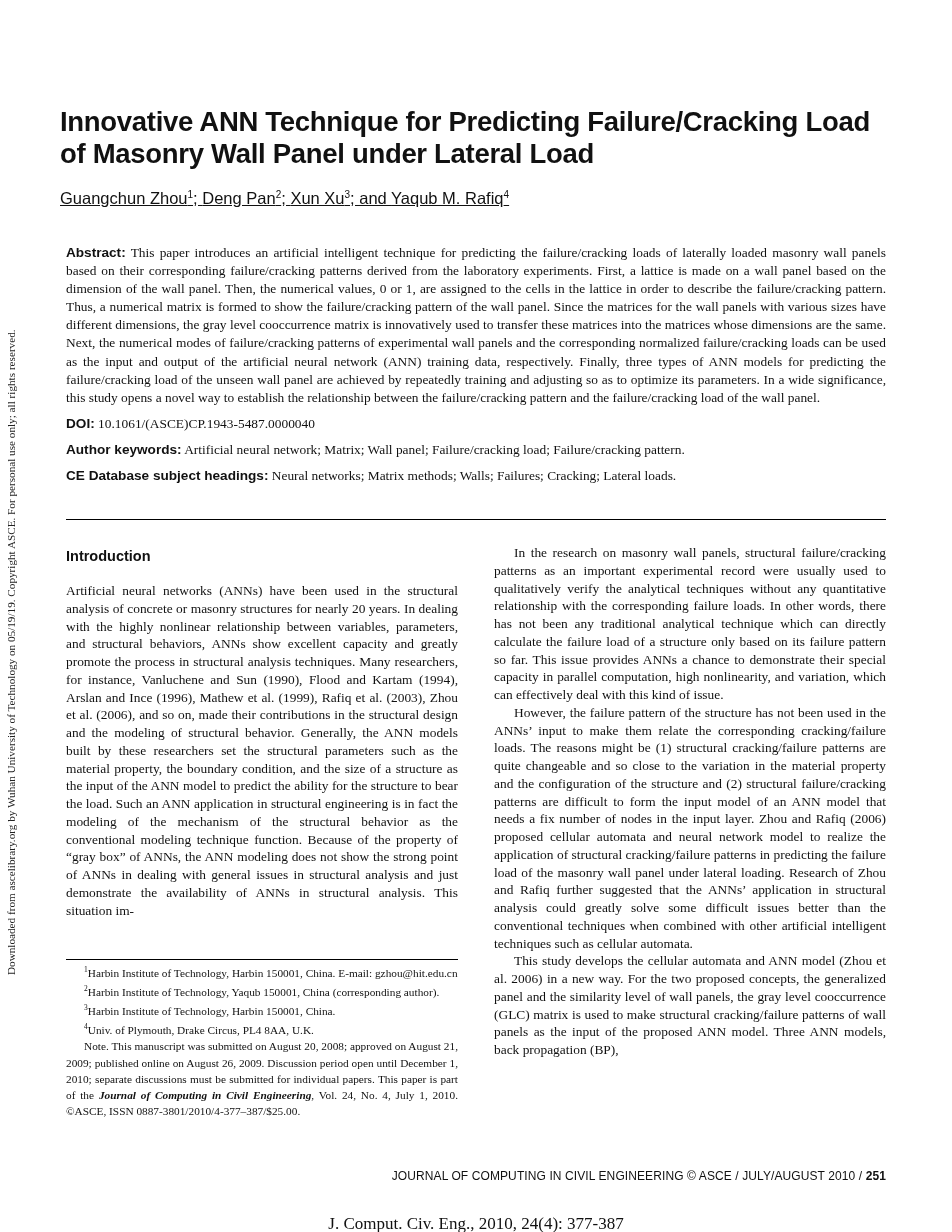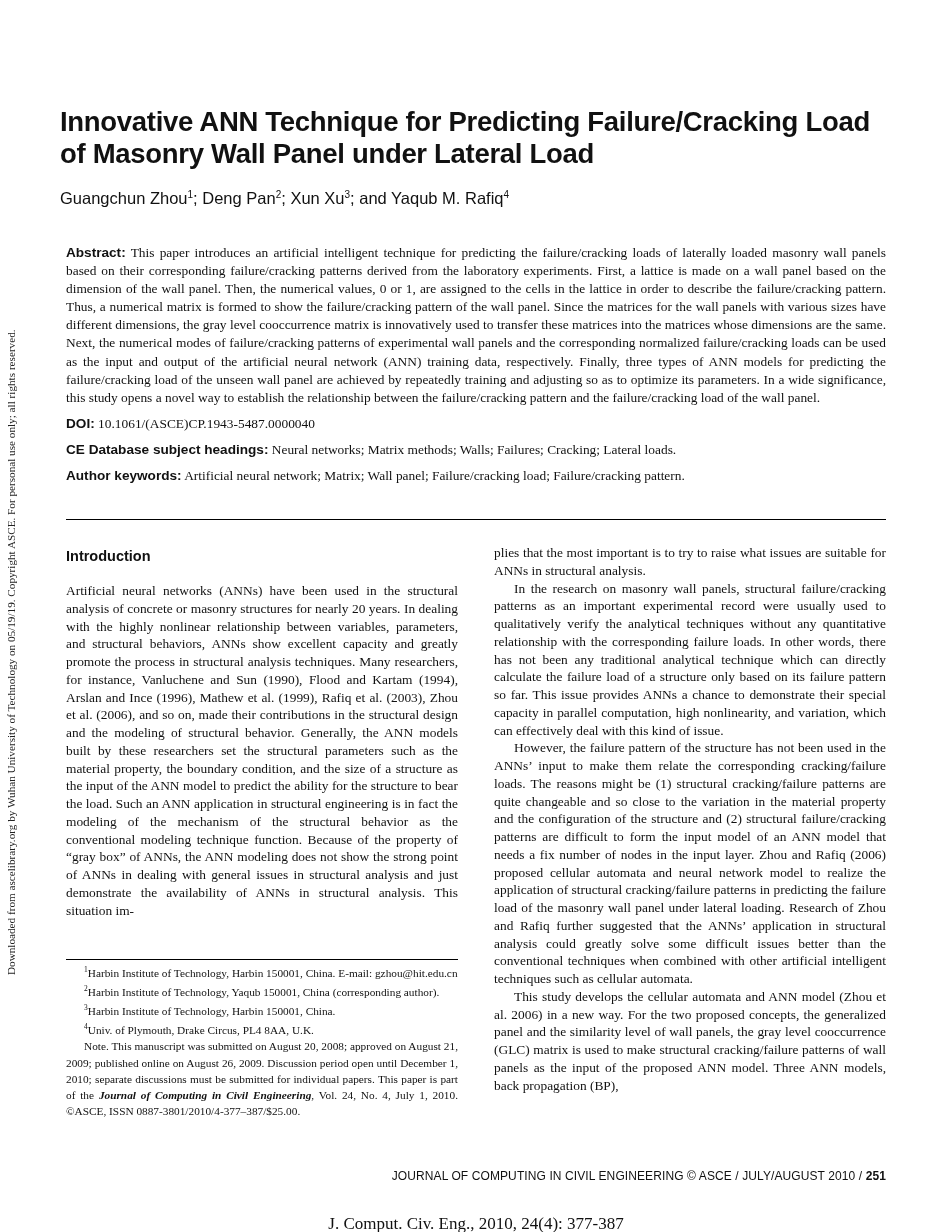--- a/index.html
+++ b/index.html
@@ -11,21 +11,21 @@
     position: absolute; left: 3px; top: 255px; width: 16px; height: 720px;
   }
   #side-note span {
     position: absolute; left: 0; top: 720px;
     transform-origin: 0 0; transform: rotate(-90deg);
     white-space: nowrap; font-size: 11.2px; line-height: 16px; color: #222;
   }
 
   #title-block { position: absolute; left: 60px; top: 106px; width: 832px; text-align: left; }
   #title { font-size: 27.5px; font-weight: bold; line-height: 32px; letter-spacing: -0.3px; margin: 0; }
-  #authors { font-size: 16.5px; margin-top: 14px; line-height: 20px; }
+  #authors { font-size: 16.5px; margin-top: 14px; line-height: 20px; text-decoration: underline; }
   #authors sup { font-size: 10px; }
 
   #abstract-block { position: absolute; left: 66px; top: 244px; width: 820px; }
   .abstract-text { font-size: 13.4px; line-height: 18.1px; text-align: justify; margin: 0; }
   .label { font-weight: bold; font-size: 13.6px; margin-top: 8px; }
   .meta-line { font-size: 13.4px; line-height: 18px; margin: 0; }
   #doi-line { margin-top: 8px; }
   #ce-line { margin-top: 8px; }
   #kw-line { margin-top: 8px; }
   #top-rule { position: absolute; left: 66px; top: 519px; width: 820px; height: 0; border-top: 1.2px solid #000; }
@@ -62,39 +62,38 @@
 
 <div id="abstract-block" class="serif">
   <p class="abstract-text">
     <span class="label sans">Abstract:</span>
     <span>This paper introduces an artificial intelligent technique for predicting the failure/cracking loads of laterally loaded masonry wall panels based on their corresponding failure/cracking patterns derived from the laboratory experiments. First, a lattice is made on a wall panel based on the dimension of the wall panel. Then, the numerical values, 0 or 1, are assigned to the cells in the lattice in order to describe the failure/cracking pattern. Thus, a numerical matrix is formed to show the failure/cracking pattern of the wall panel. Since the matrices for the wall panels with various sizes have different dimensions, the gray level cooccurrence matrix is innovatively used to transfer these matrices into the matrices whose dimensions are the same. Next, the numerical modes of failure/cracking patterns of experimental wall panels and the corresponding normalized failure/cracking loads can be used as the input and output of the artificial neural network (ANN) training data, respectively. Finally, three types of ANN models for predicting the failure/cracking load of the unseen wall panel are achieved by repeatedly training and adjusting so as to optimize its parameters. In a wide significance, this study opens a novel way to establish the relationship between the failure/cracking pattern and the failure/cracking load of the wall panel.</span>
   </p>
   <p class="meta-line" id="doi-line">
     <span class="label sans">DOI:</span>
     <span>10.1061/(ASCE)CP.1943-5487.0000040</span>
   </p>
+  <p class="meta-line" id="kw-line">
+    <span class="label sans">Author keywords:</span>
+    <span>Artificial neural network; Matrix; Wall panel; Failure/cracking load; Failure/cracking pattern.</span>
+  </p>
   <p class="meta-line" id="ce-line">
     <span class="label sans">CE Database subject headings:</span>
     <span>Neural networks; Matrix methods; Walls; Failures; Cracking; Lateral loads.</span>
-  </p>
-  <p class="meta-line" id="kw-line">
-    <span class="label sans">Author keywords:</span>
-    <span>Artificial neural network; Matrix; Wall panel; Failure/cracking load; Failure/cracking pattern.</span>
   </p>
 </div>
 
 <div id="top-rule"></div>
 
 <div id="col-left" class="col serif">
   <div id="intro-heading" class="sans">Introduction</div>
   <p>Artificial neural networks (ANNs) have been used in the structural analysis of concrete or masonry structures for nearly 20 years. In dealing with the highly nonlinear relationship between variables, parameters, and structural behaviors, ANNs show excellent capacity and greatly promote the process in structural analysis techniques. Many researchers, for instance, Vanluchene and Sun (1990), Flood and Kartam (1994), Arslan and Ince (1996), Mathew et al. (1999), Rafiq et al. (2003), Zhou et al. (2006), and so on, made their contributions in the structural design and the modeling of structural behavior. Generally, the ANN models built by these researchers set the structural parameters such as the material property, the boundary condition, and the size of a structure as the input of the ANN model to predict the ability for the structure to bear the load. Such an ANN application in structural engineering is in fact the modeling of the mechanism of the structural behavior as the conventional modeling technique function. Because of the property of “gray box” of ANNs, the ANN modeling does not show the strong point of ANNs in dealing with general issues in structural analysis and just demonstrate the availability of ANNs in structural analysis. This situation im-</p>
 </div>
 
 <div id="col-right" class="col serif">
-  <p>plies that the most important is to try to raise what issues are suitable for ANNs in structural analysis.</p>
   <p class="indent">In the research on masonry wall panels, structural failure/cracking patterns as an important experimental record were usually used to qualitatively verify the analytical techniques without any quantitative relationship with the corresponding failure loads. In other words, there has not been any traditional analytical technique which can directly calculate the failure load of a structure only based on its failure pattern so far. This issue provides ANNs a chance to demonstrate their special capacity in parallel computation, high nonlinearity, and variation, which can effectively deal with this kind of issue.</p>
   <p class="indent">However, the failure pattern of the structure has not been used in the ANNs’ input to make them relate the corresponding cracking/failure loads. The reasons might be (1) structural cracking/failure patterns are quite changeable and so close to the variation in the material property and the configuration of the structure and (2) structural failure/cracking patterns are difficult to form the input model of an ANN model that needs a fix number of nodes in the input layer. Zhou and Rafiq (2006) proposed cellular automata and neural network model to realize the application of structural cracking/failure patterns in predicting the failure load of the masonry wall panel under lateral loading. Research of Zhou and Rafiq further suggested that the ANNs’ application in structural analysis could greatly solve some difficult issues better than the conventional techniques when combined with other artificial intelligent techniques such as cellular automata.</p>
   <p class="indent">This study develops the cellular automata and ANN model (Zhou et al. 2006) in a new way. For the two proposed concepts, the generalized panel and the similarity level of wall panels, the gray level cooccurrence (GLC) matrix is used to make structural cracking/failure patterns of wall panels as the input of the proposed ANN model. Three ANN models, back propagation (BP),</p>
 </div>
 
 <div id="footnote-rule"></div>
 <div id="footnotes" class="serif">
   <p><sup>1</sup><span>Harbin Institute of Technology, Harbin 150001, China. E-mail: gzhou@hit.edu.cn</span></p>
   <p><sup>2</sup><span>Harbin Institute of Technology, Yaqub 150001, China (corresponding author).</span></p>
   <p><sup>3</sup><span>Harbin Institute of Technology, Harbin 150001, China.</span></p>

